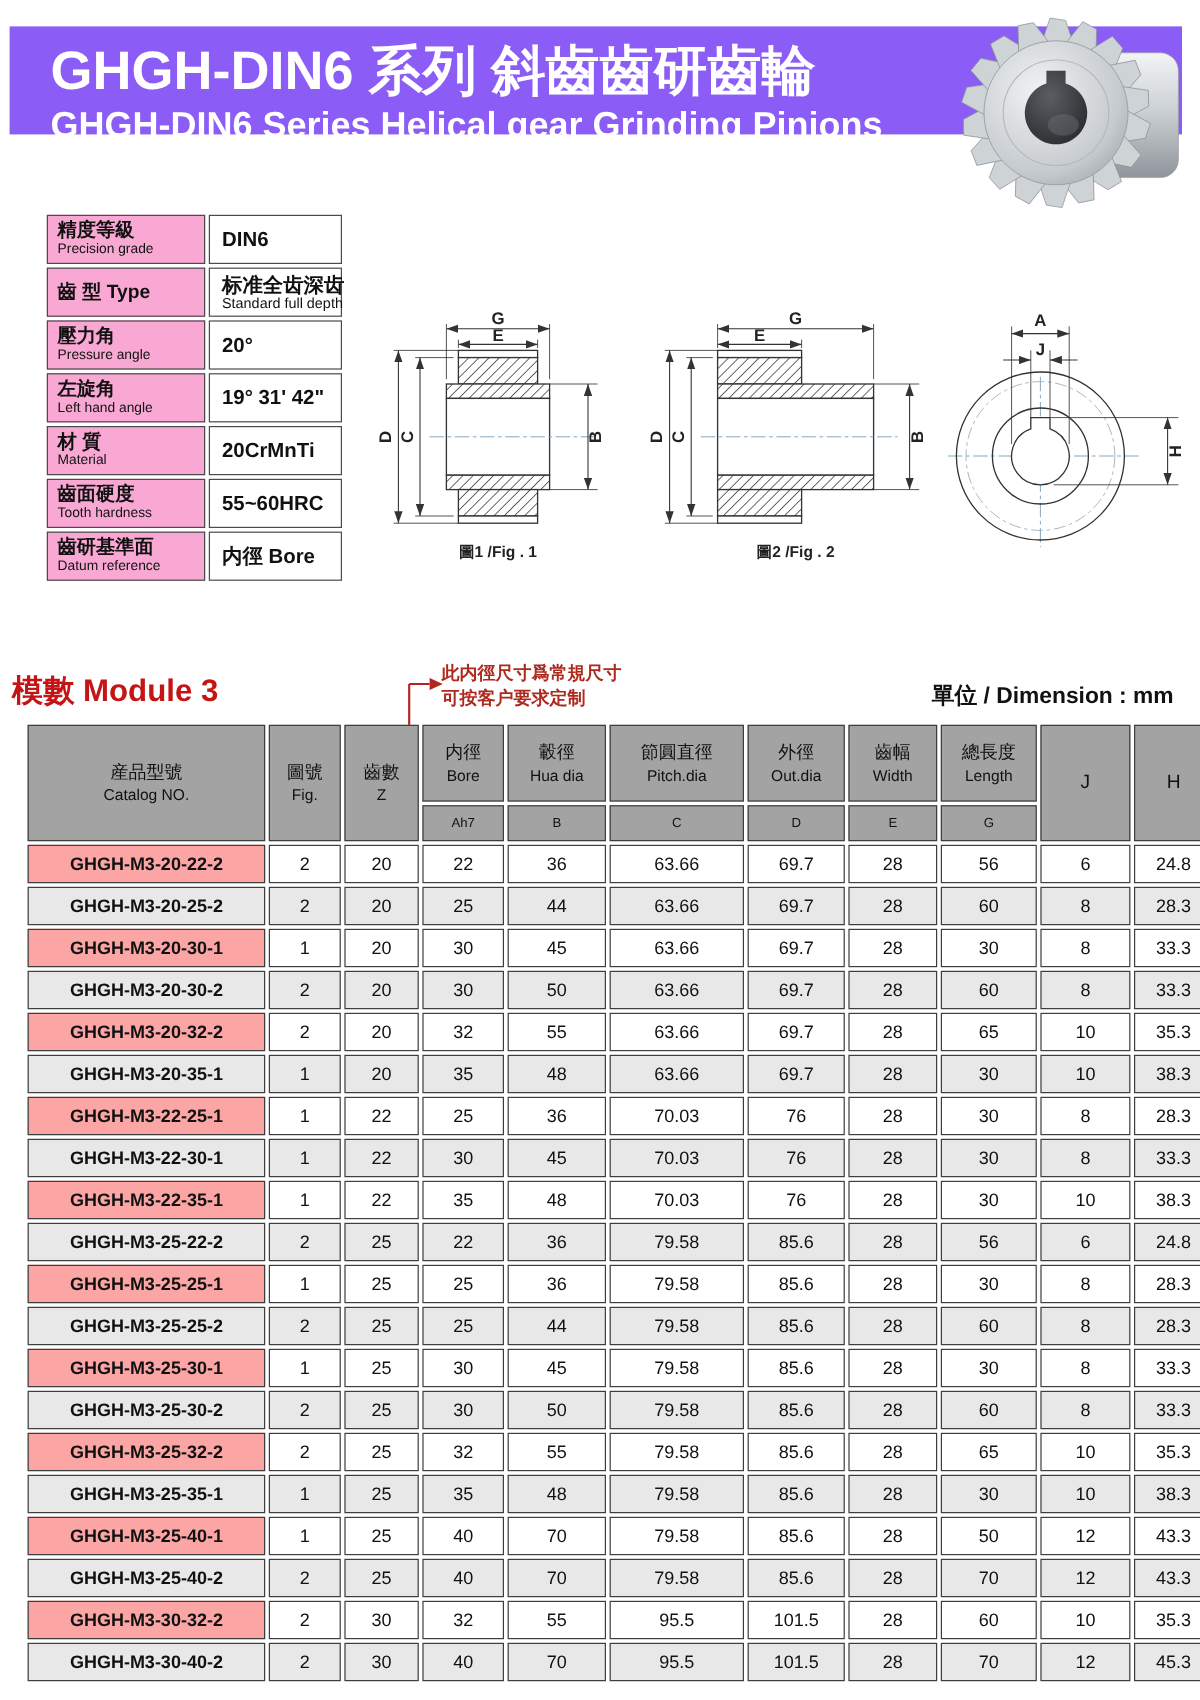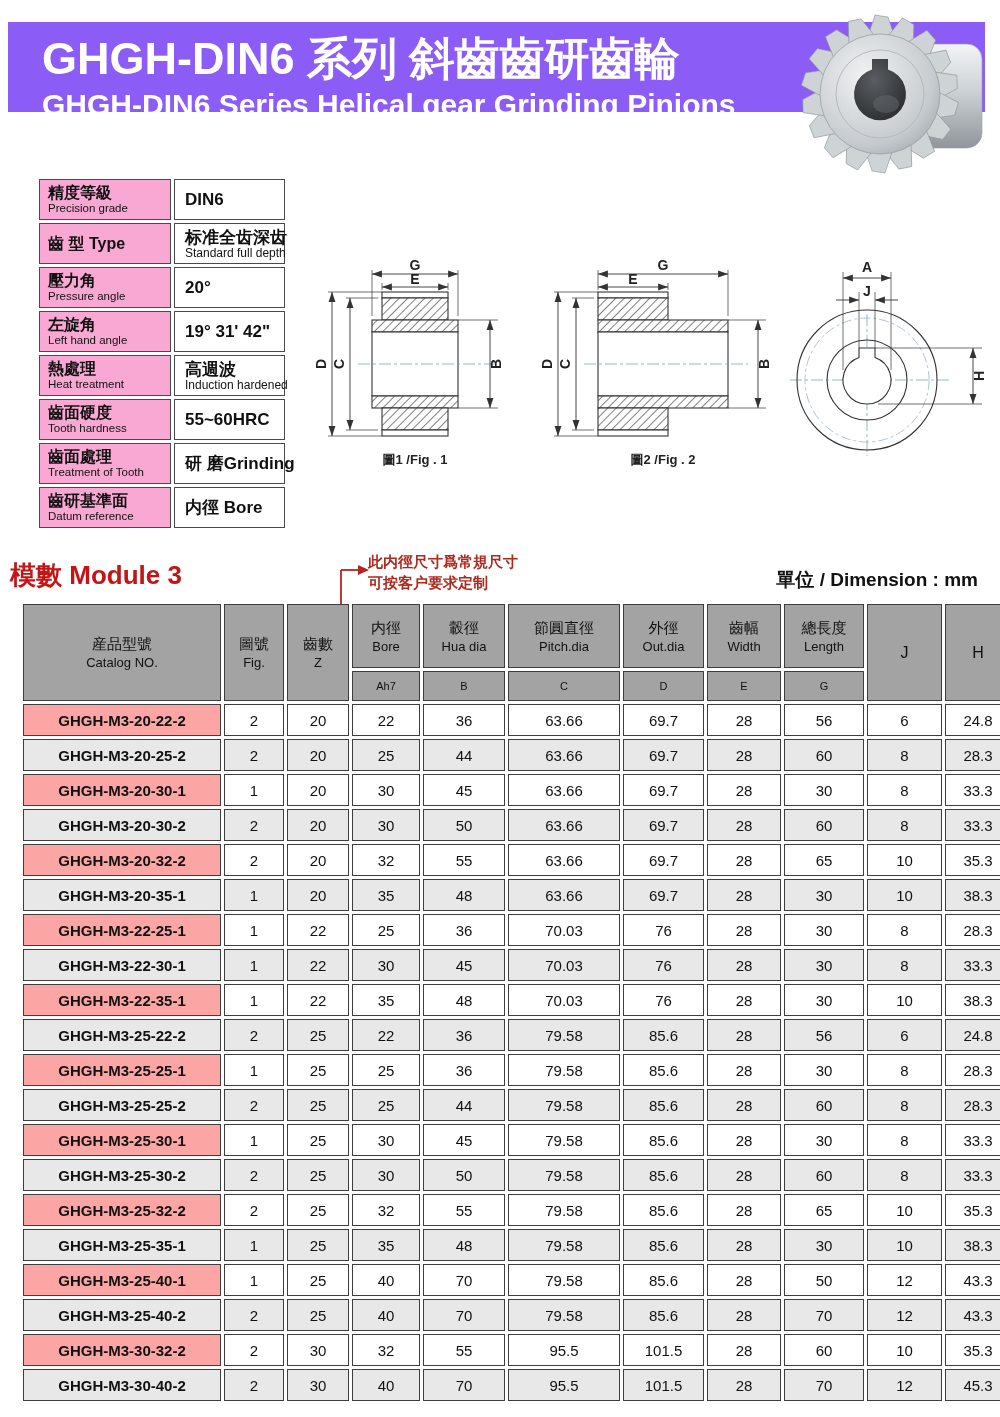--- a/index.html
+++ b/index.html
@@ -153,44 +153,34 @@
           <td class="lbl">
             <div class="zh">左旋角</div>
             <div class="en">Left hand angle</div>
           </td>
           <td class="val">
             <div class="vm">19° 31' 42"</div>
           </td>
         </tr>
         <tr>
           <td class="lbl">
-            <div class="zh">熱處理</div>
-            <div class="en">Heat treatment</div>
+            <div class="zh">材 質</div>
+            <div class="en">Material</div>
           </td>
           <td class="val">
-            <div class="vm">高週波</div>
-            <div class="vs">Induction hardened</div>
+            <div class="vm">20CrMnTi</div>
           </td>
         </tr>
         <tr>
           <td class="lbl">
             <div class="zh">齒面硬度</div>
             <div class="en">Tooth hardness</div>
           </td>
           <td class="val">
             <div class="vm">55~60HRC</div>
-          </td>
-        </tr>
-        <tr>
-          <td class="lbl">
-            <div class="zh">齒面處理</div>
-            <div class="en">Treatment of Tooth</div>
-          </td>
-          <td class="val">
-            <div class="vm">研 磨Grinding</div>
           </td>
         </tr>
         <tr>
           <td class="lbl">
             <div class="zh">齒研基準面</div>
             <div class="en">Datum reference</div>
           </td>
           <td class="val">
             <div class="vm">内徑 Bore</div>
           </td>

